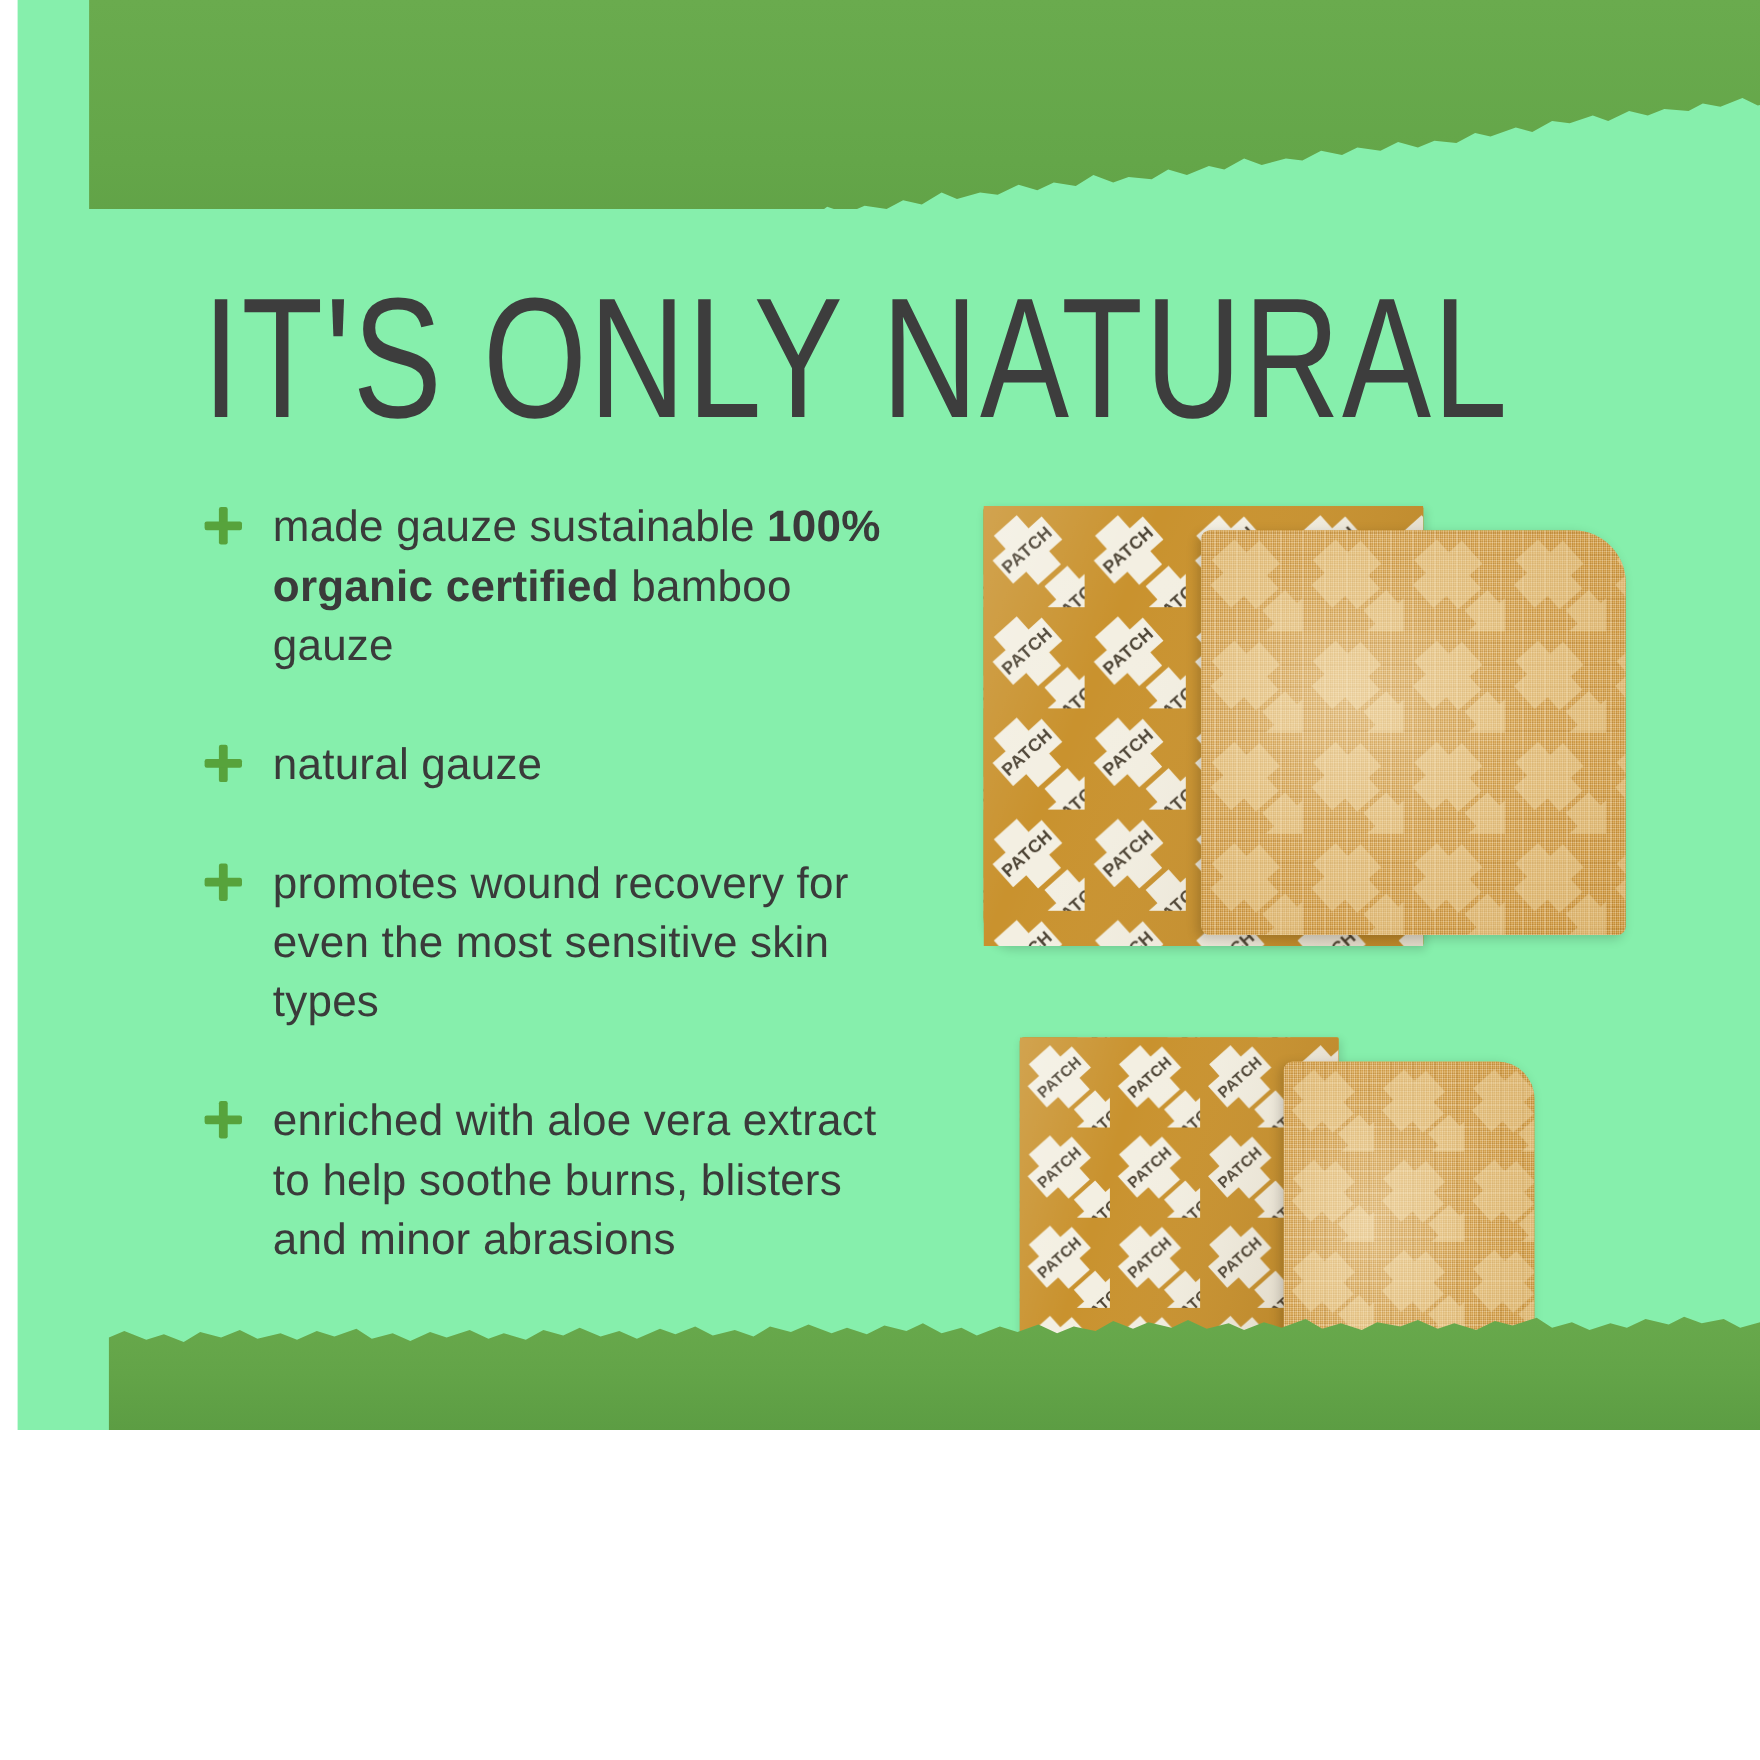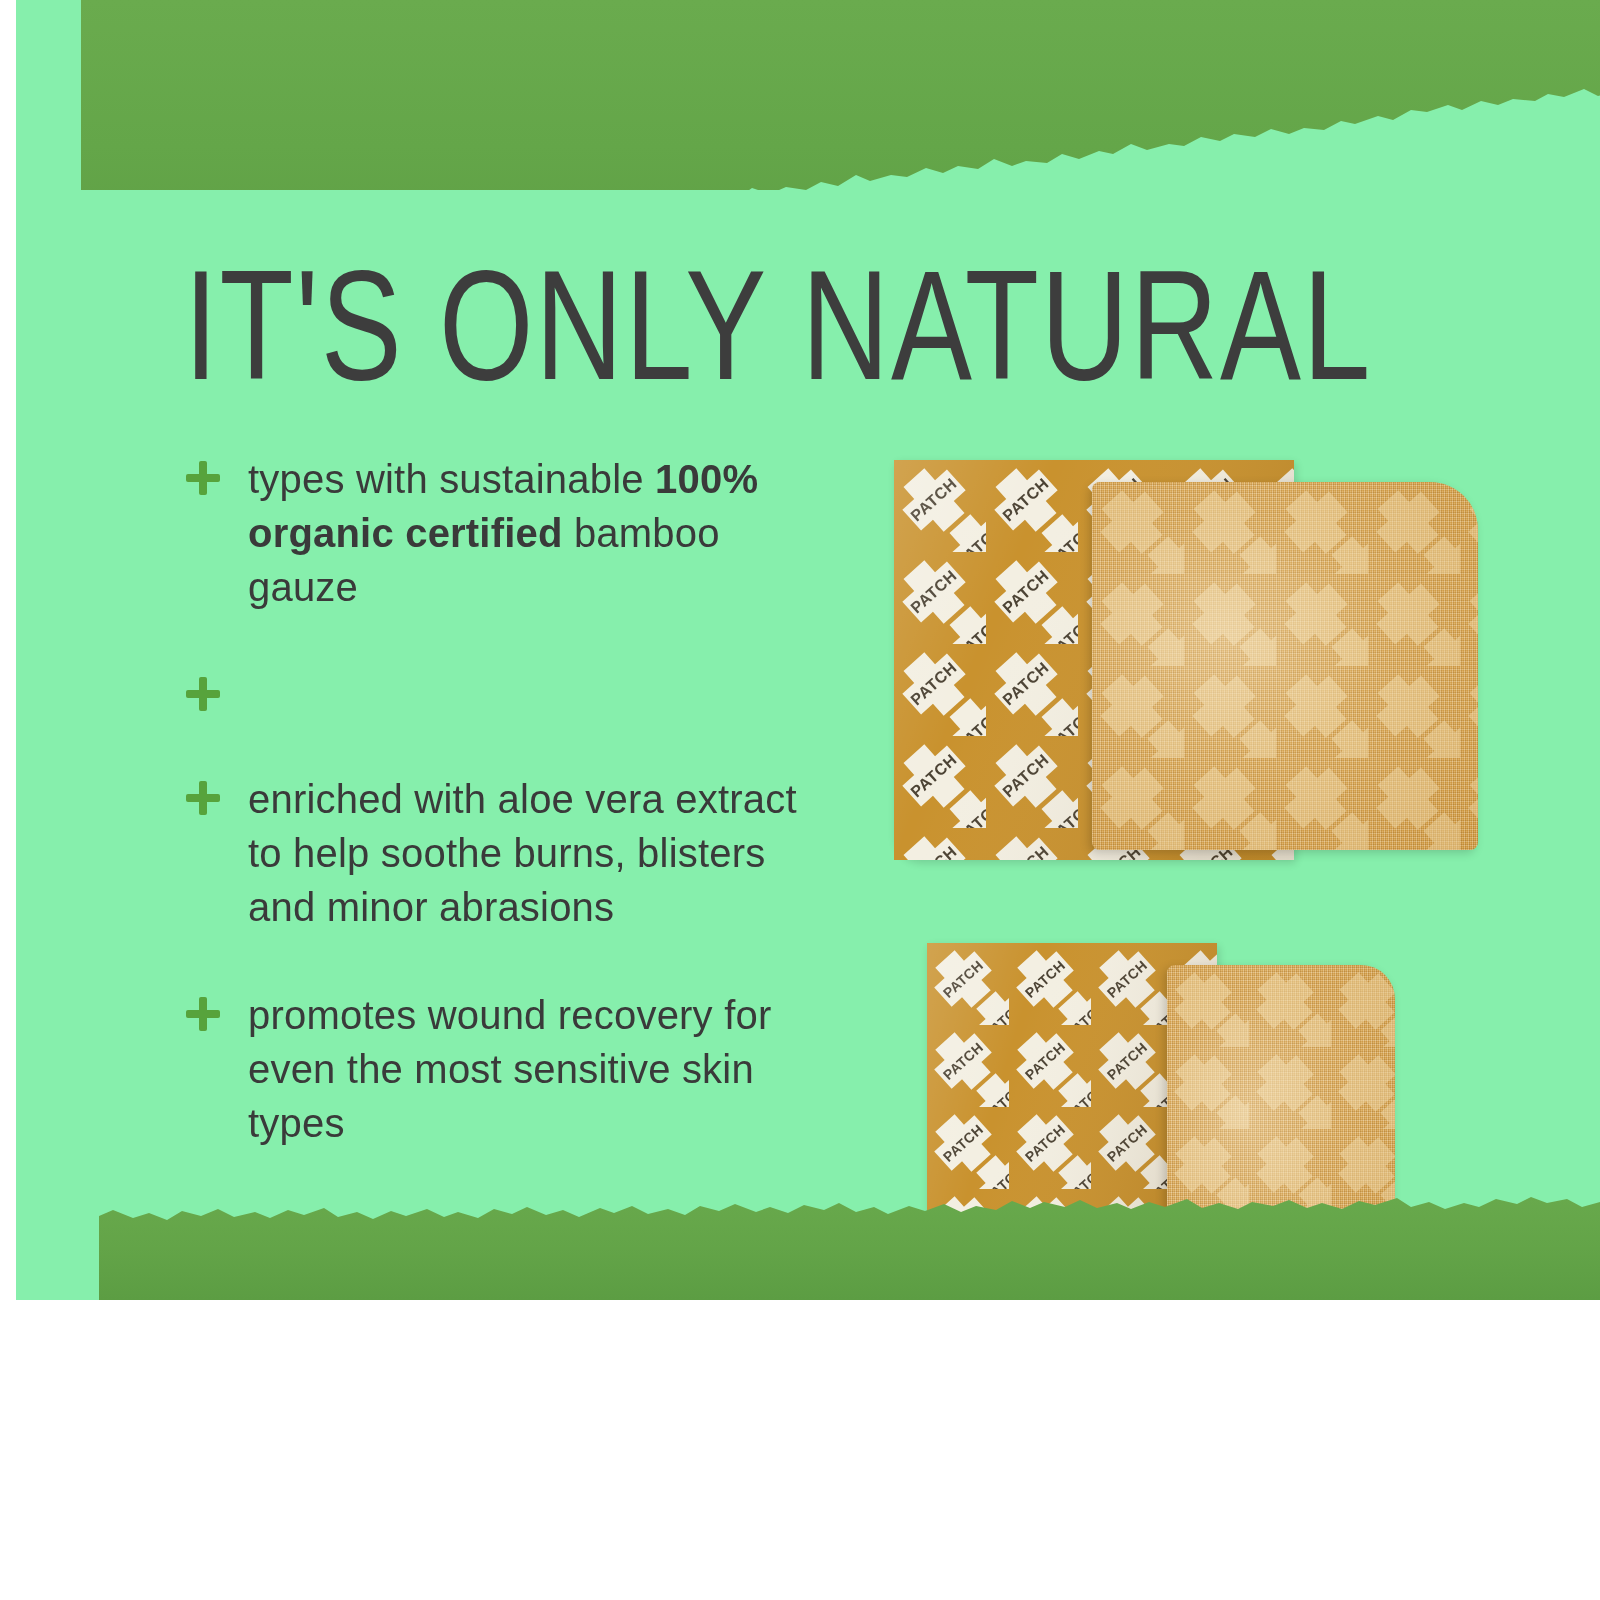--- a/index.html
+++ b/index.html
@@ -148,35 +148,36 @@
       <path fill="url(#grnTop)" d="M0,0 H1600 V92 l-18,4 -14,-7 -20,8 -16,-3 -13,7 -22,-2 -15,6 -17,-4 -19,9 -14,-5 -21,7 -16,-2 -18,10 -15,-4 -23,8 -14,-3 -17,9 -20,-2 -15,6 -18,-5 -16,8 -21,-3 -14,7 -19,-4 -17,9 -15,-2 -22,6 -16,-6 -18,10 -14,-3 -20,8 -17,-5 -15,9 -21,-2 -14,5 -18,-7 -16,10 -20,-3 -15,7 -17,-5 -19,9 -16,-2 -21,6 -14,-6 -18,11 -17,-4 -15,8 -20,-3 -16,7 -18,-6 -14,10 -21,-2 -16,6 -19,-7 -15,9 -17,-3 -20,7 -16,-5 -18,10 -14,-3 -21,8 -16,-6 -17,9 -19,-4 -15,6 -18,-7 -16,10 -20,-3 -14,7 -17,-6 -21,9 -15,-3 -18,7 -16,-6 -19,10 -14,-4 -20,8 -16,-5 -18,9 -15,-3 -21,7 -16,-6 -17,10 -19,-4 -15,7 -18,-6 -16,9 -20,-3 -14,6 V0 Z"></path>
     </svg>
   </div>
 
   <div id="headline">IT'S ONLY NATURAL</div>
 
   <div id="feature-list">
 
     <div class="feature-item">
       <span class="plus-icon"></span>
-      <div class="feature-text"><span>types with sustainable </span><b>100% organic certified</b><span> bamboo gauze</span></div>
-    </div>
-
-    <div class="feature-item">
-      <span class="plus-icon"></span>
+      <div class="feature-text"><span>made gauze sustainable </span><b>100% organic certified</b><span> bamboo gauze</span></div>
+    </div>
+
+    <div class="feature-item">
+      <span class="plus-icon"></span>
+      <div class="feature-text">natural gauze</div>
+    </div>
+
+    <div class="feature-item">
+      <span class="plus-icon"></span>
+      <div class="feature-text">promotes wound recovery for even the most sensitive skin types</div>
     </div>
 
     <div class="feature-item">
       <span class="plus-icon"></span>
       <div class="feature-text">enriched with aloe vera extract to help soothe burns, blisters and minor abrasions</div>
-    </div>
-
-    <div class="feature-item">
-      <span class="plus-icon"></span>
-      <div class="feature-text">promotes wound recovery for even the most sensitive skin types</div>
     </div>
 
   </div>
 
   <div class="product-group" id="product-large">
 
     <div class="wrapper-sheet" style="left:8px; top:12px; width:400px; height:400px; border-radius:4px 2px 2px 26px;">
       <div class="patch-print">
         <svg width="400" height="400" viewBox="0 0 400 400" aria-hidden="true">
           <defs>

